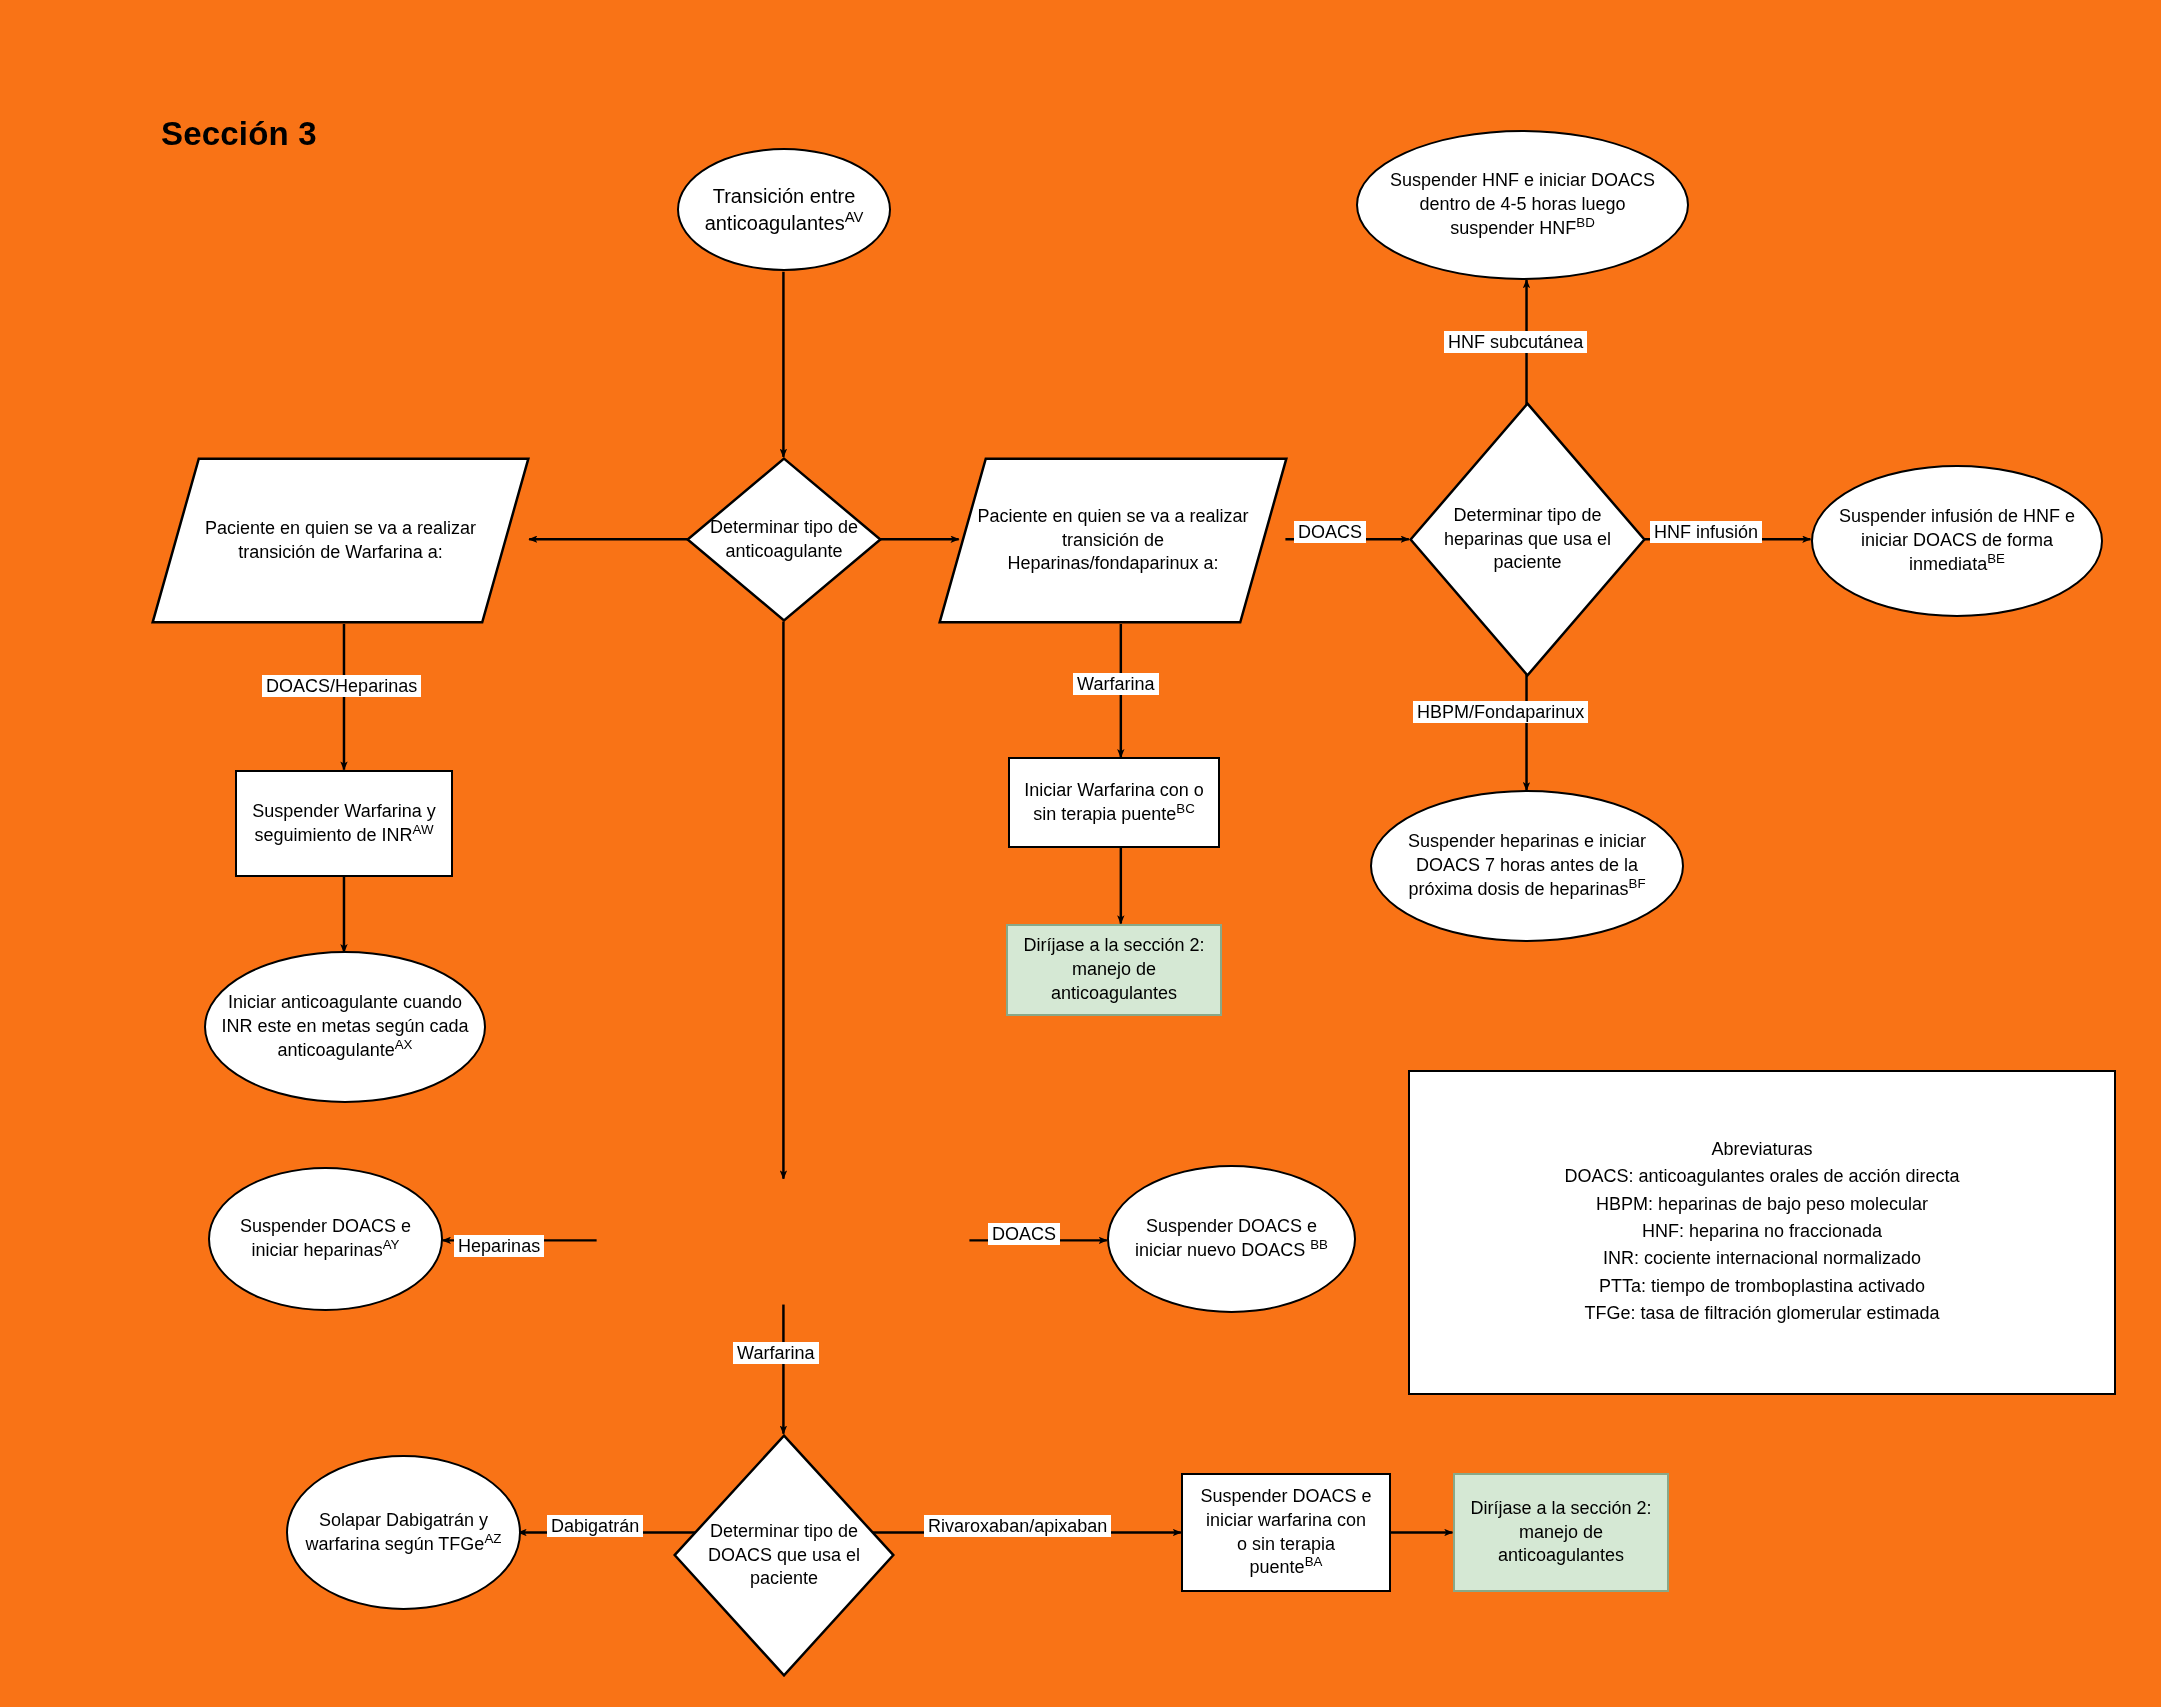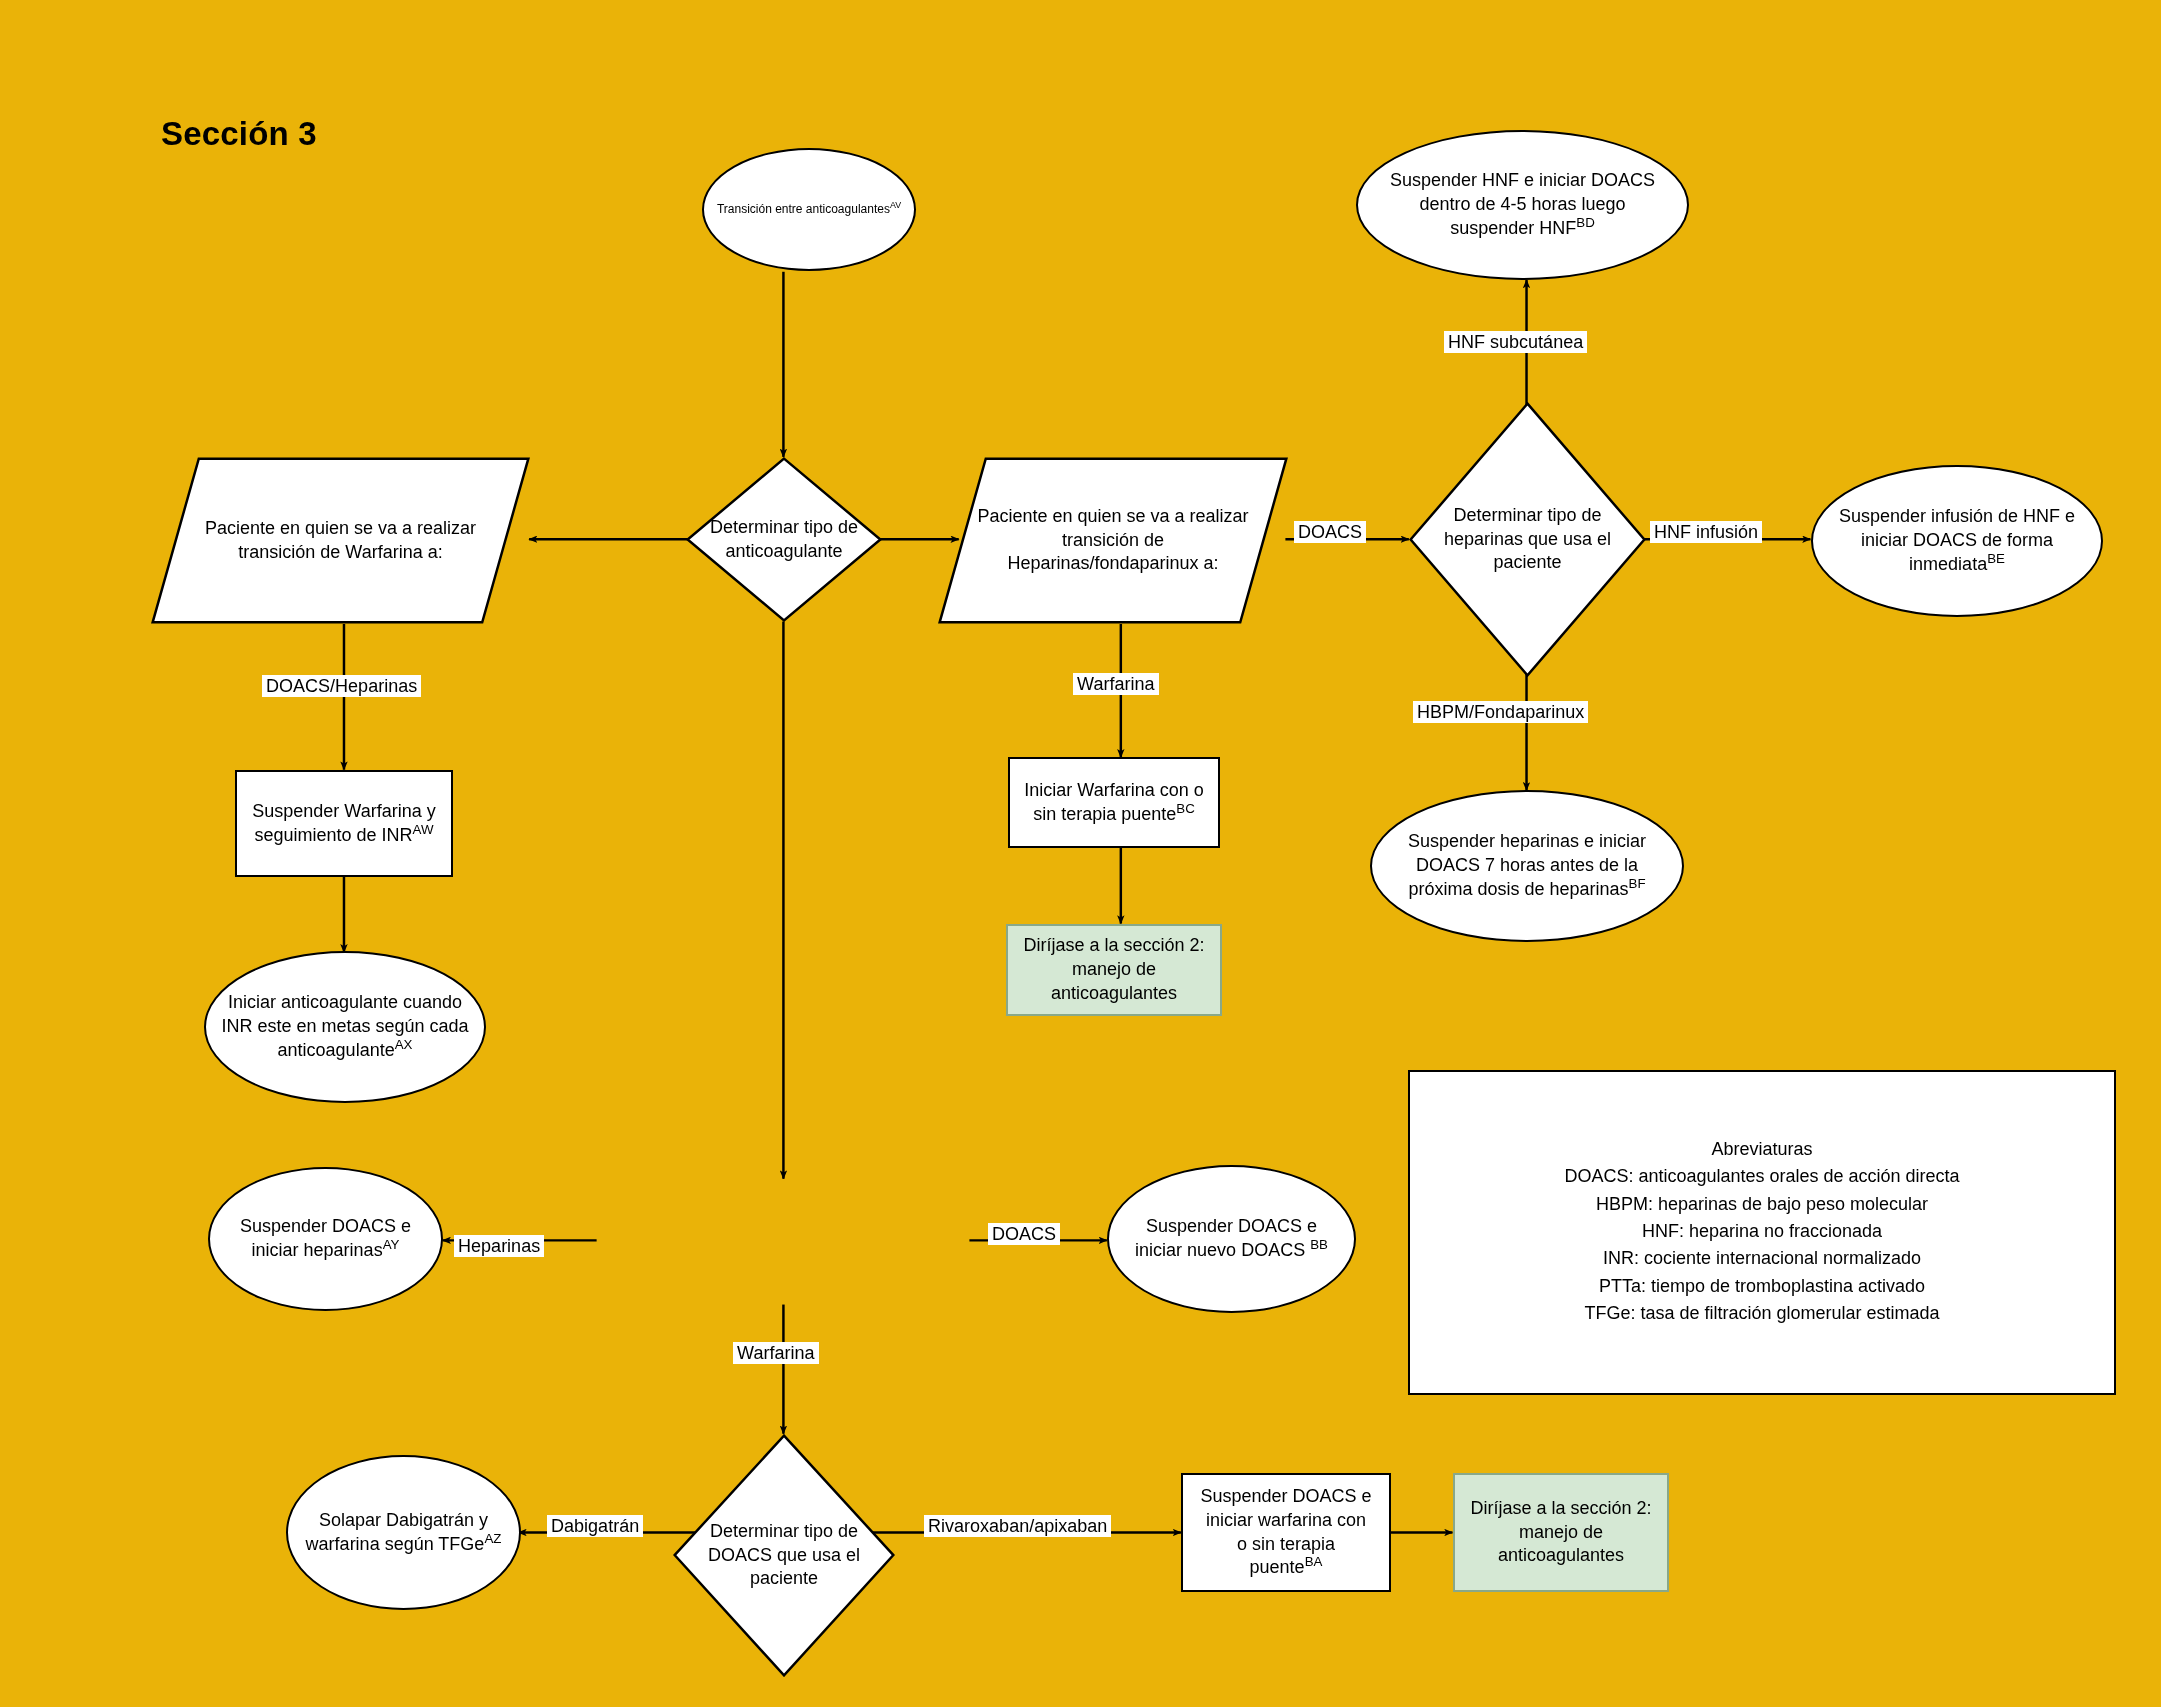--- a/index.html
+++ b/index.html
@@ -1,17 +1,17 @@
 <!DOCTYPE html>
 <html style="font-size:13px"><head>
 <meta charset="utf-8">
 <style>
   html,body{margin:0;padding:0;background:#ffffff;}
   body{font-family:"Liberation Sans", sans-serif;color:#000;}
-  #canvas{position:relative;width:2161px;height:1708px;background:#eab308;overflow:hidden;}
+  #canvas{position:relative;width:2161px;height:1708px;background:#f97316;overflow:hidden;}
 
   #svg-layer{position:absolute;left:0;top:0;width:2161px;height:1708px;pointer-events:none;}
 
   .node{position:absolute;box-sizing:border-box;display:flex;align-items:center;
         justify-content:center;text-align:center;line-height:1.32;color:#000;}
   .node .txt{padding:0 5px;width:100%;}
 
   .n-ellipse{border:2.1px solid #000;border-radius:50%;background:#fff;}
   .n-rect{border:2.1px solid #000;background:#fff;}
   .n-rect-green{border:2.1px solid #89a888;background:#d5e8d4;}
@@ -81,21 +81,21 @@
       <path d="M848,1862 L630,1862" marker-end="url(#ah)"></path>
 
       <path d="M1056,1862 L1435,1862" marker-end="url(#ah)"></path>
 
       <path d="M1688,1862 L1765,1862" marker-end="url(#ah)"></path>
     </g>
   </svg>
 
   <div id="title" style="left:161px;top:115px;font-size:33px;">Sección 3</div>
 
-  <div class="node n-ellipse" style="left:702px;top:148px;width:214px;height:123px;font-size:12px;">
+  <div class="node n-ellipse" style="left:677px;top:148px;width:214px;height:123px;font-size:20px;">
     <div class="txt"><span>Transición entre anticoagulantes</span><sup>AV</sup></div>
   </div>
 
   <div class="node n-diamond" style="left:686px;top:457px;width:196px;height:165px;font-size:18px;">
     <svg class="dmdborder" viewBox="0 0 238 200" preserveAspectRatio="none">
       <polygon points="119,2 236,100 119,198 2,100" fill="#fff" stroke="#000" stroke-width="3"></polygon>
     </svg>
     <div class="txt"><span>Determinar tipo de anticoagulante</span></div>
   </div>
 

